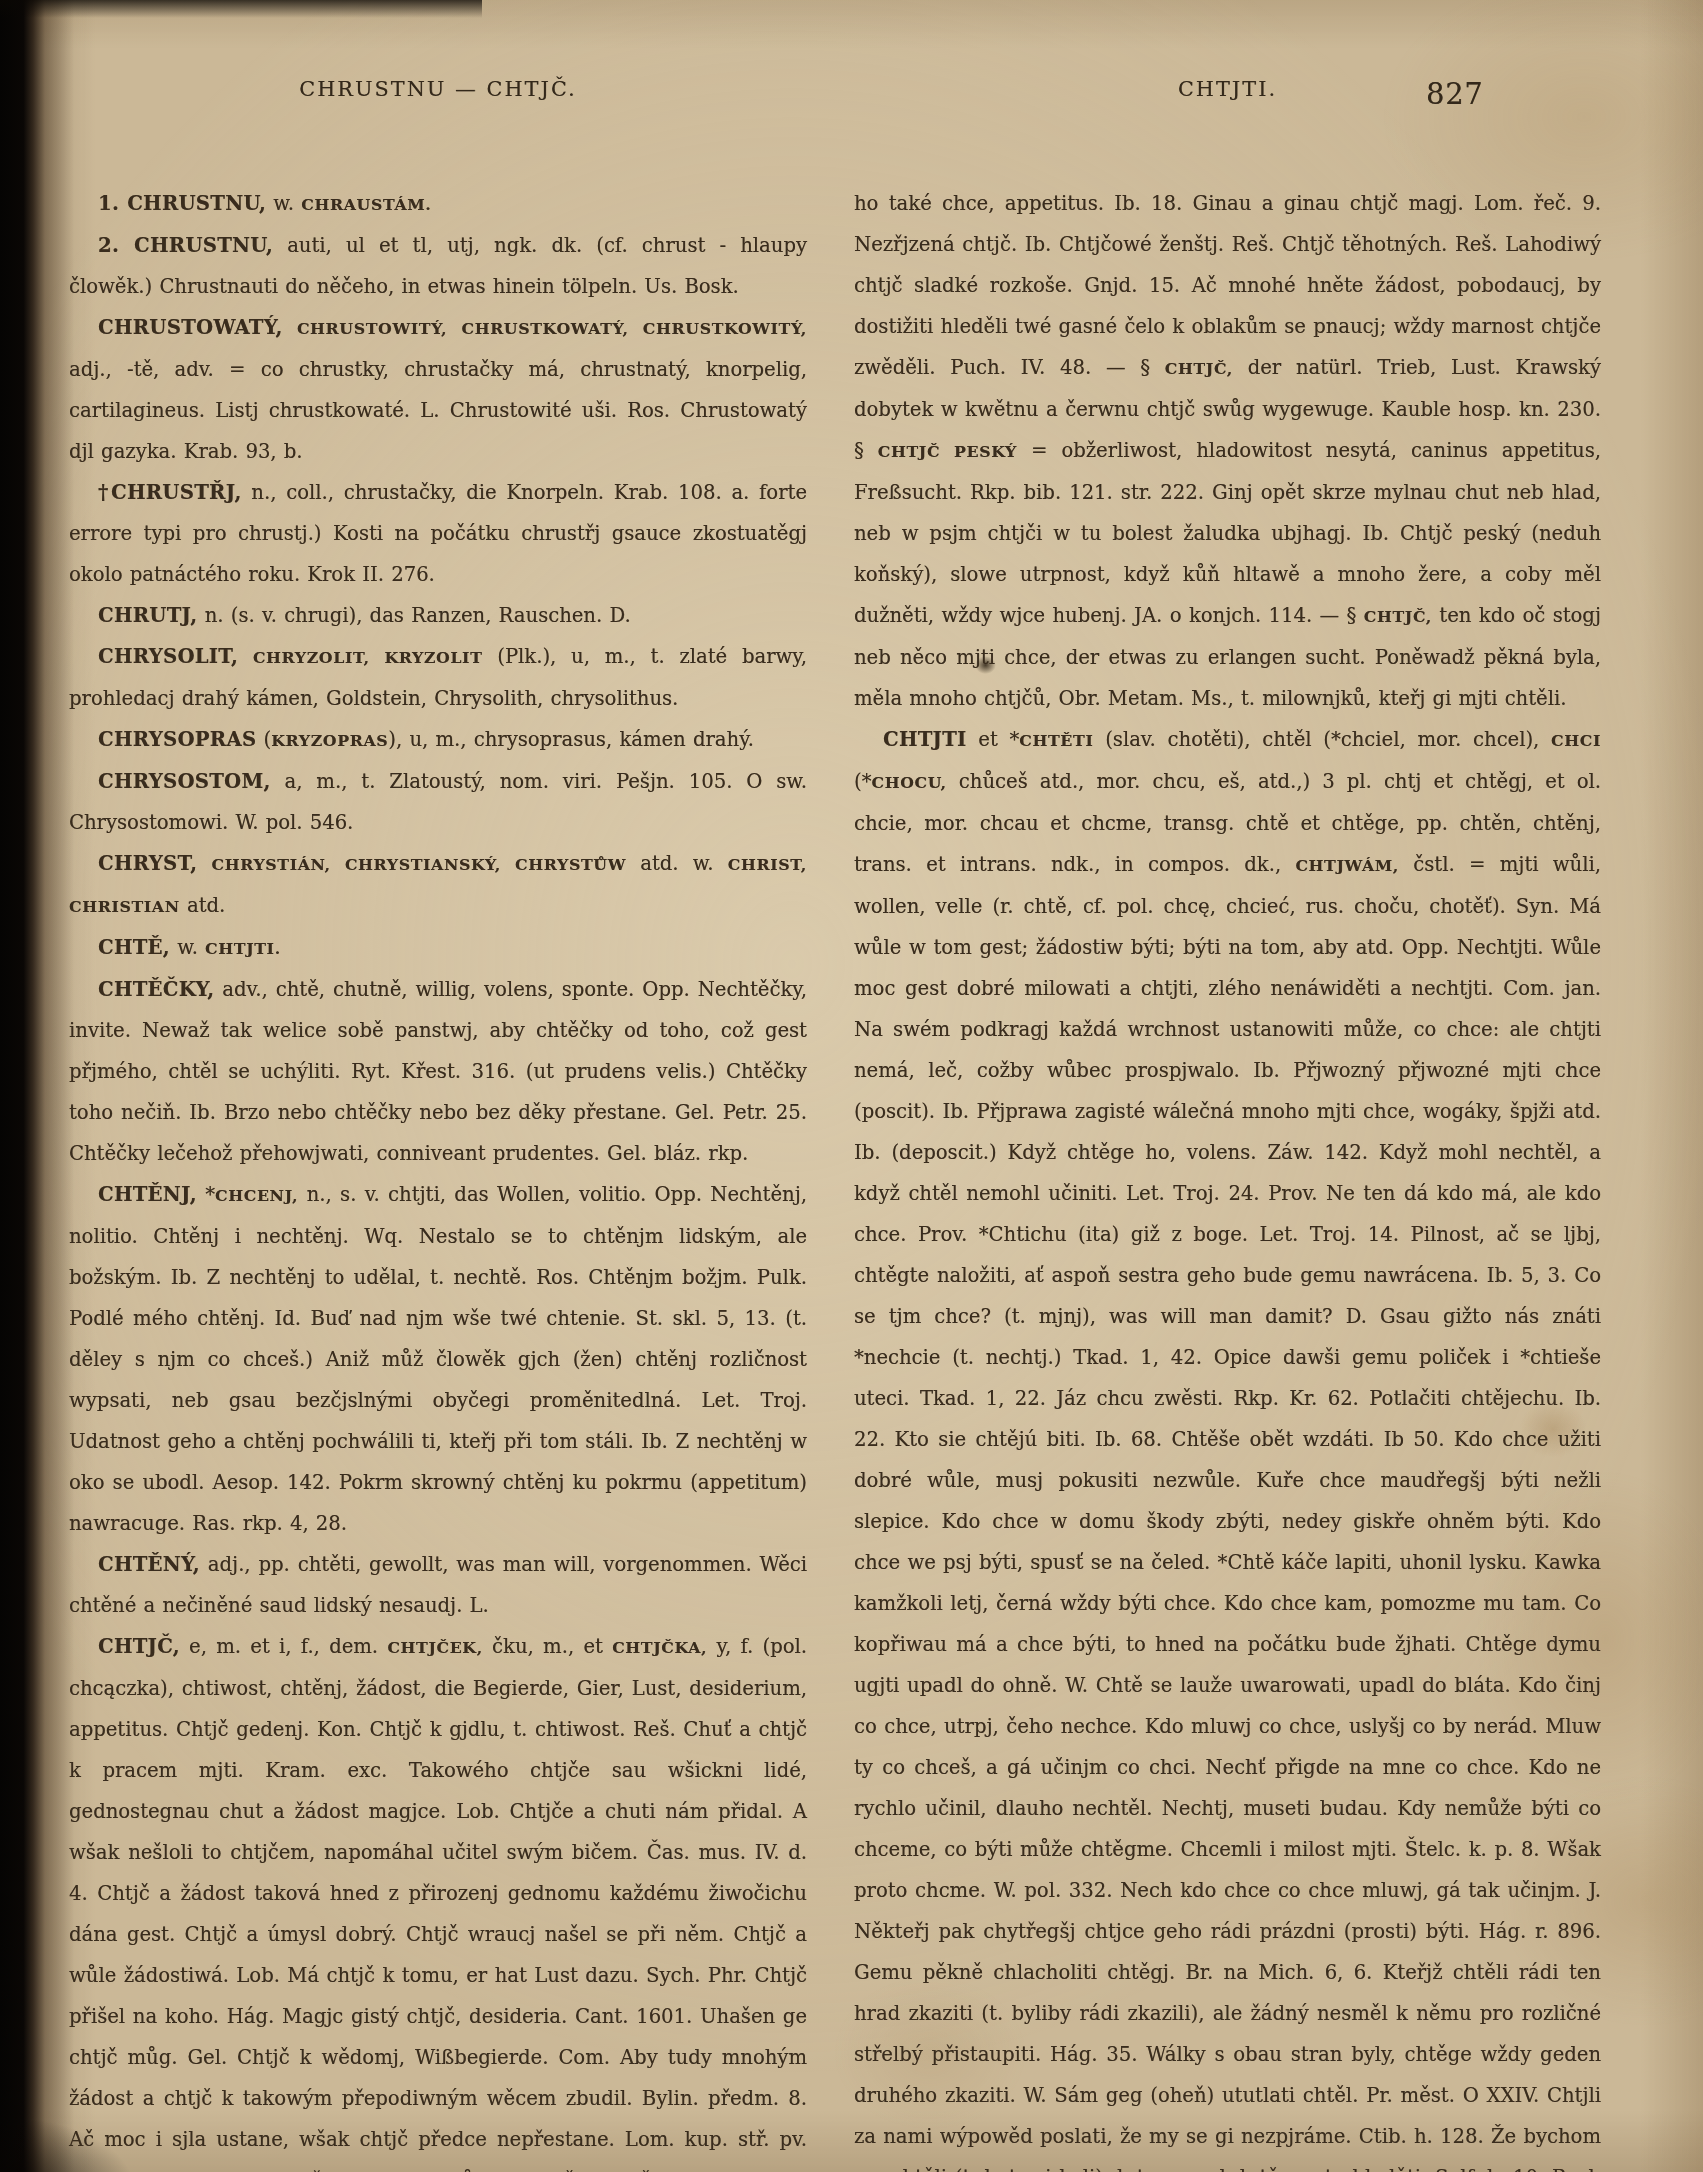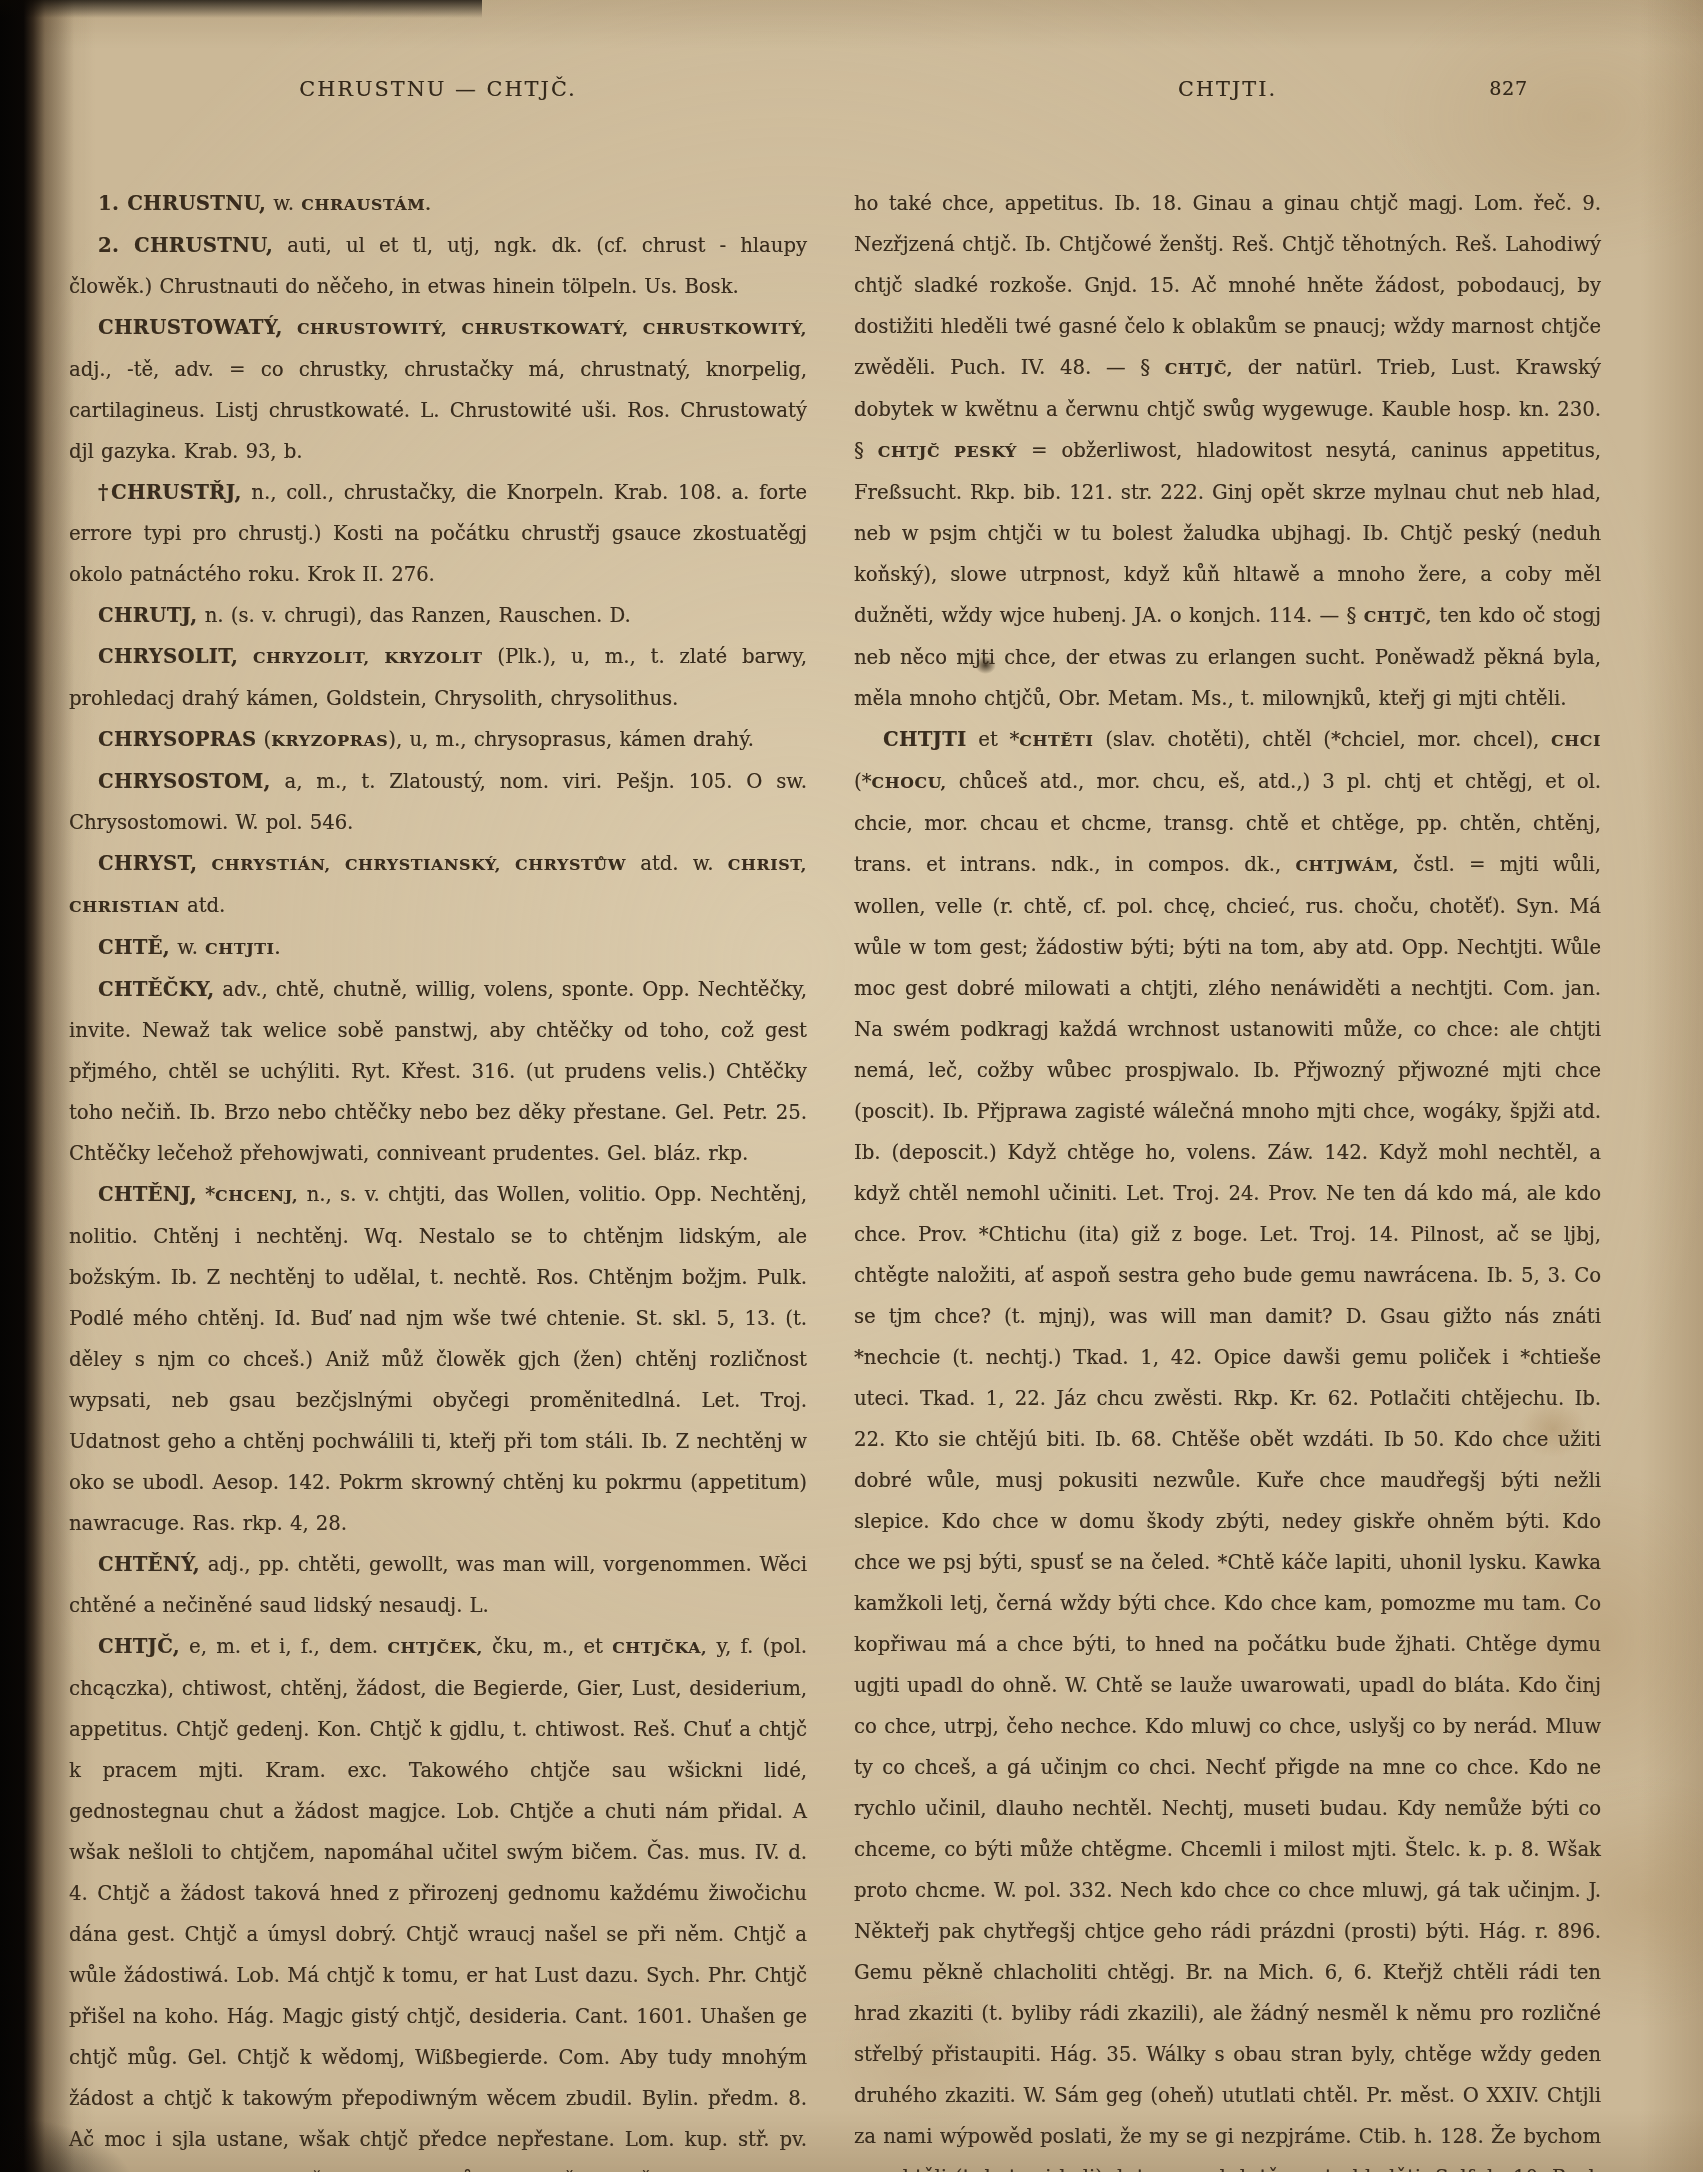--- a/index.html
+++ b/index.html
@@ -37,21 +37,21 @@
     position:absolute;left:975px;top:656px;width:20.7px;height:18px;border-radius:50% 60% 55% 45%;
     background:radial-gradient(closest-side, rgba(45,34,20,.85), rgba(45,34,20,.25) 70%, rgba(45,34,20,0));
   }
   .running-head{position:absolute;top:77px;left:0;width:100%;height:30px;color:#33281a;}
   .rh{
     position:absolute;font-size:20.7px;font-weight:400;letter-spacing:2.1px;white-space:nowrap;
     text-shadow:0.3px 0.3px 0.6px rgba(51,40,26,.5);
   }
   .rh-left{left:69px;width:738px;text-align:center;}
   .rh-center{left:854px;width:747px;text-align:center;}
-  .rh-page{left:1426px;width:165px;text-align:center;font-size:19px;letter-spacing:0.7px;}
+  .rh-page{left:1426px;width:165px;text-align:left;font-size:29px;letter-spacing:0.7px;}
   .col{
     position:absolute;top:183px;color:#392c1d;
     font-size:19.6px;line-height:41px;text-align:justify;
     text-shadow:0.2px 0.2px 0.5px rgba(57,44,29,.5);
     word-spacing:1px;
   }
   .col-left{left:69px;width:738px;}
   .col-right{left:854px;width:747px;}
   .para{margin:0;}
   .para.ind{text-indent:29px;}

